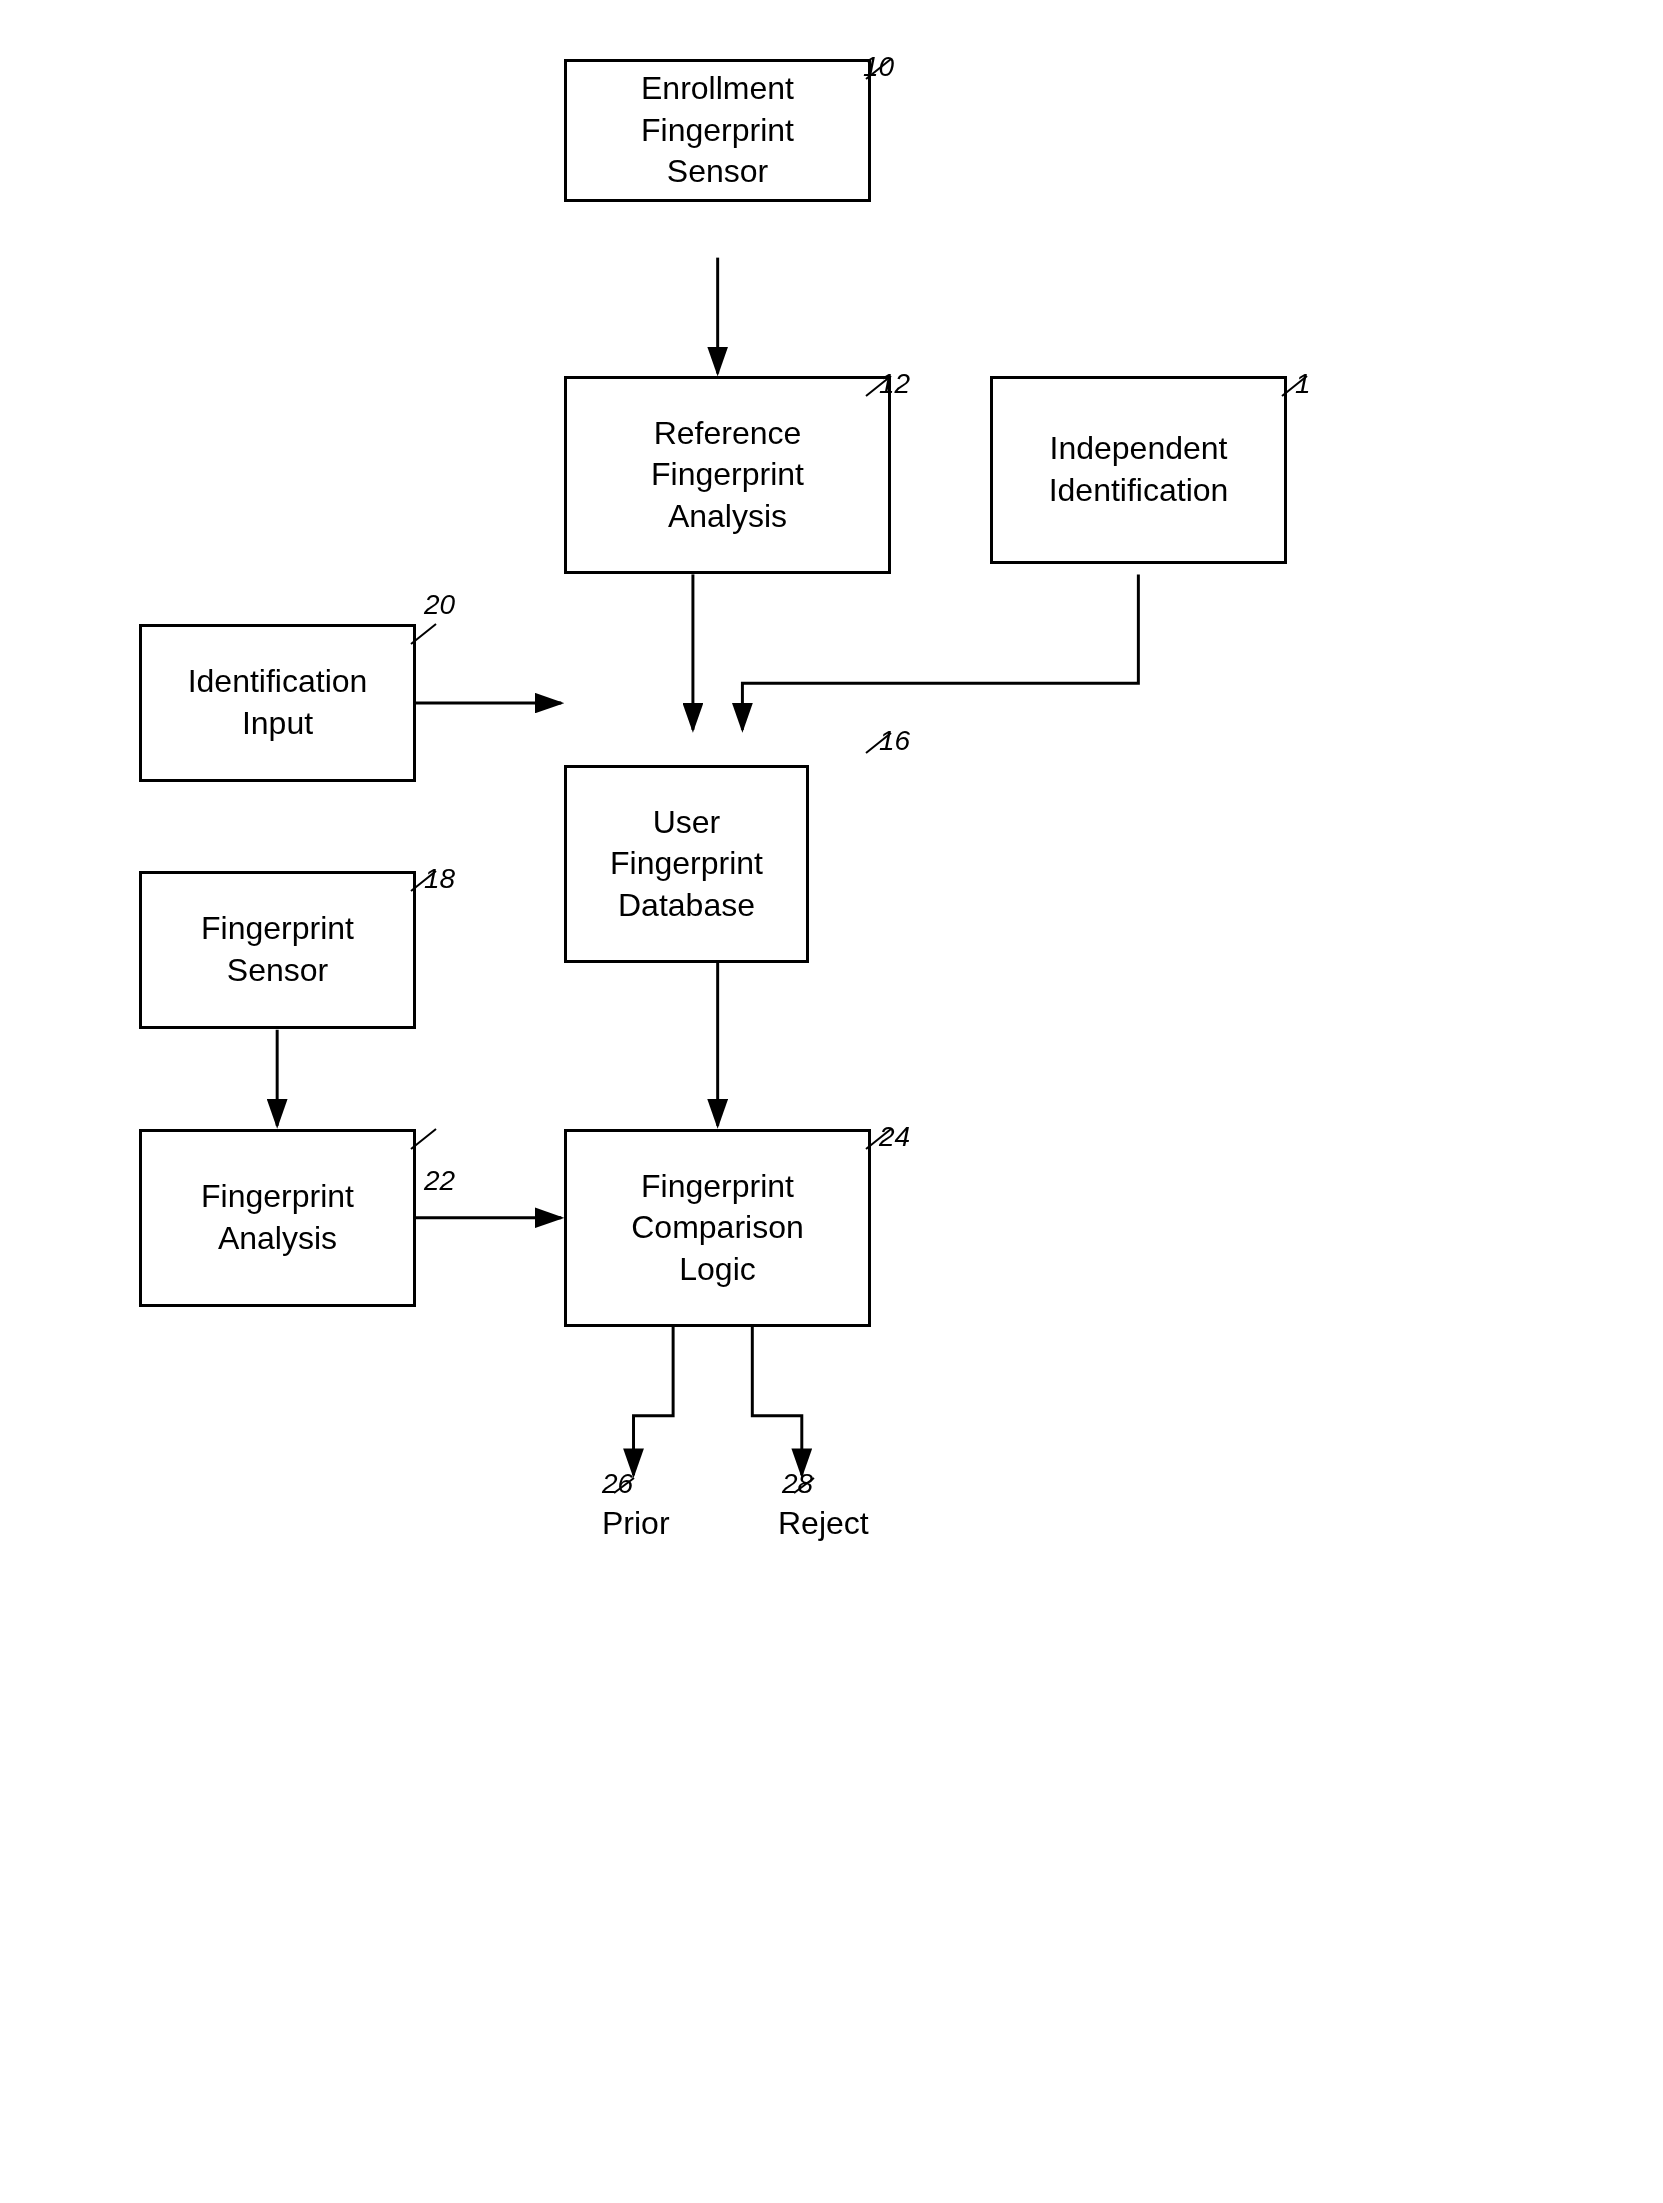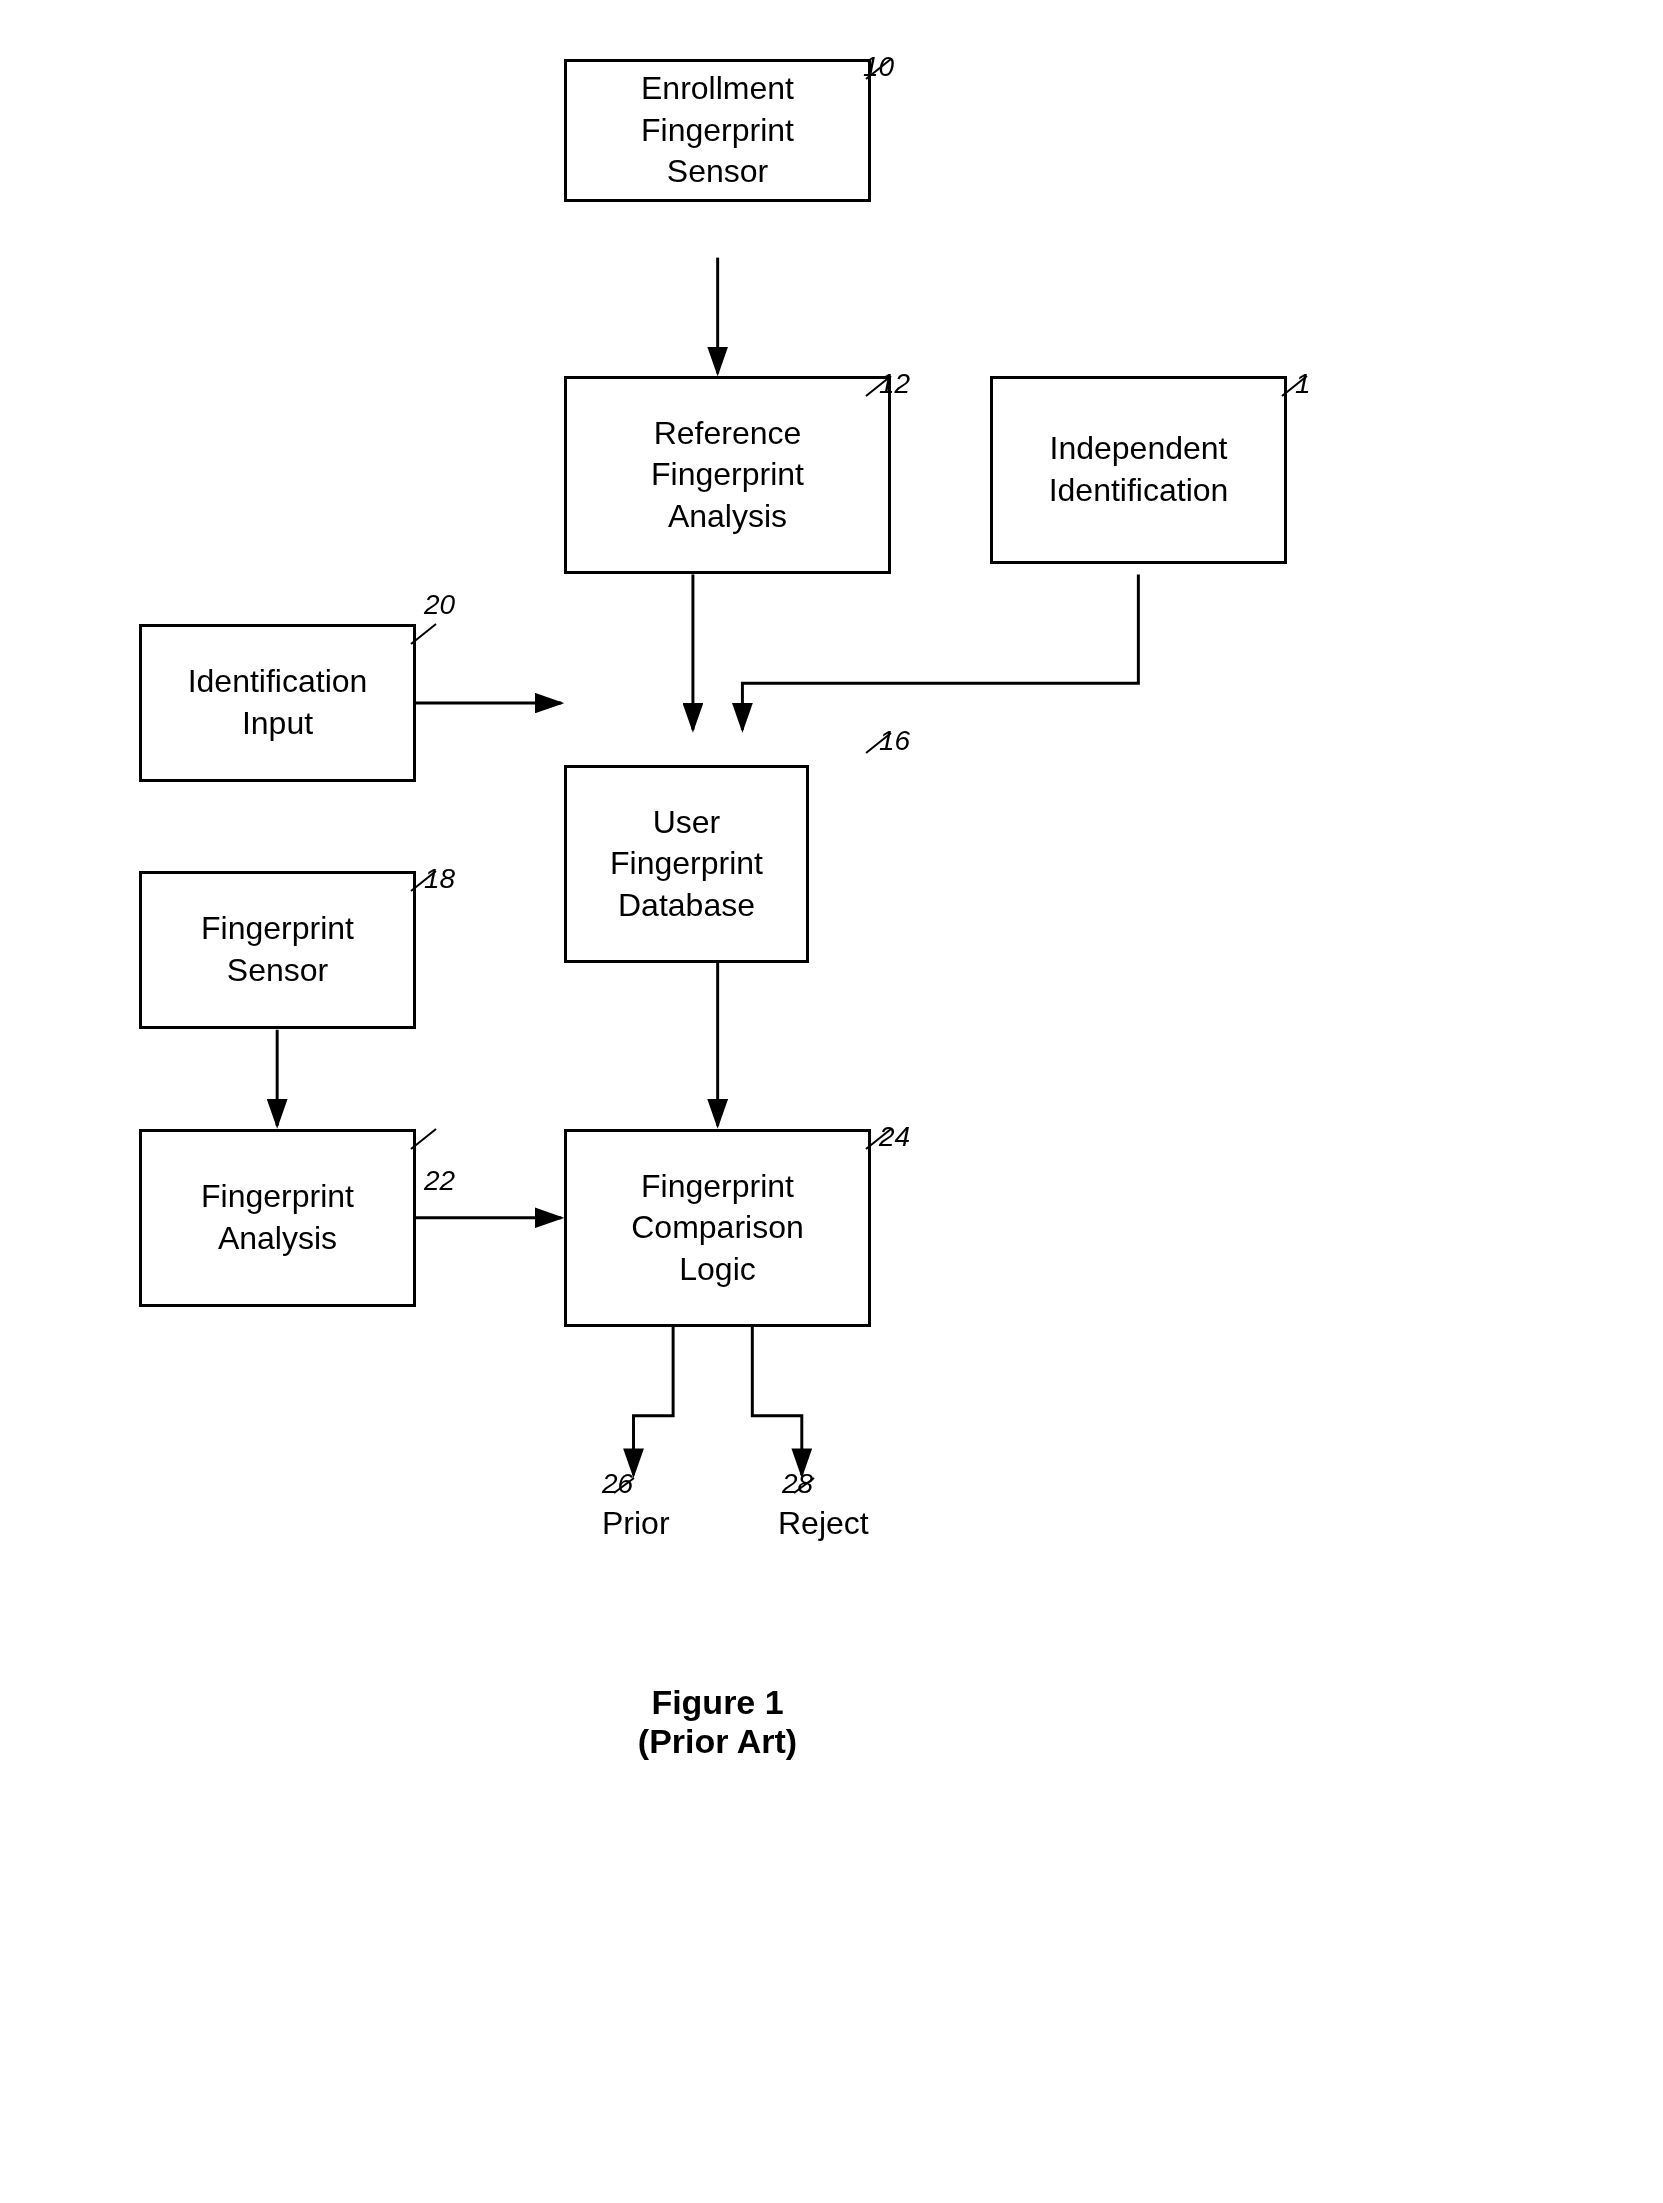--- a/index.html
+++ b/index.html
@@ -175,19 +175,15 @@
     <line x1="2" y1="18" x2="22" y2="3" stroke="#000" stroke-width="2"></line>
   </svg>
   <div class="pass-reject" style="left: 602px; top: 1505px;">Prior</div>
 
   <div class="label" style="left: 782px; top: 1468px; font-style: italic;">28</div>
   <svg style="position:absolute; left:792px; top:1475px; width:30px; height:22px;" viewBox="0 0 30 22" width="30" height="22">
     <line x1="2" y1="18" x2="22" y2="3" stroke="#000" stroke-width="2"></line>
   </svg>
   <div class="pass-reject" style="left: 778px; top: 1505px;">Reject</div>
 
-  <div class="figure-caption" style="left: 554px; top: 1683px; width: 327px;">
-    <div>Figure 1</div>
-    <div>(Prior Art)</div>
-  </div>
 
 </div>
 
 
 </body></html>

